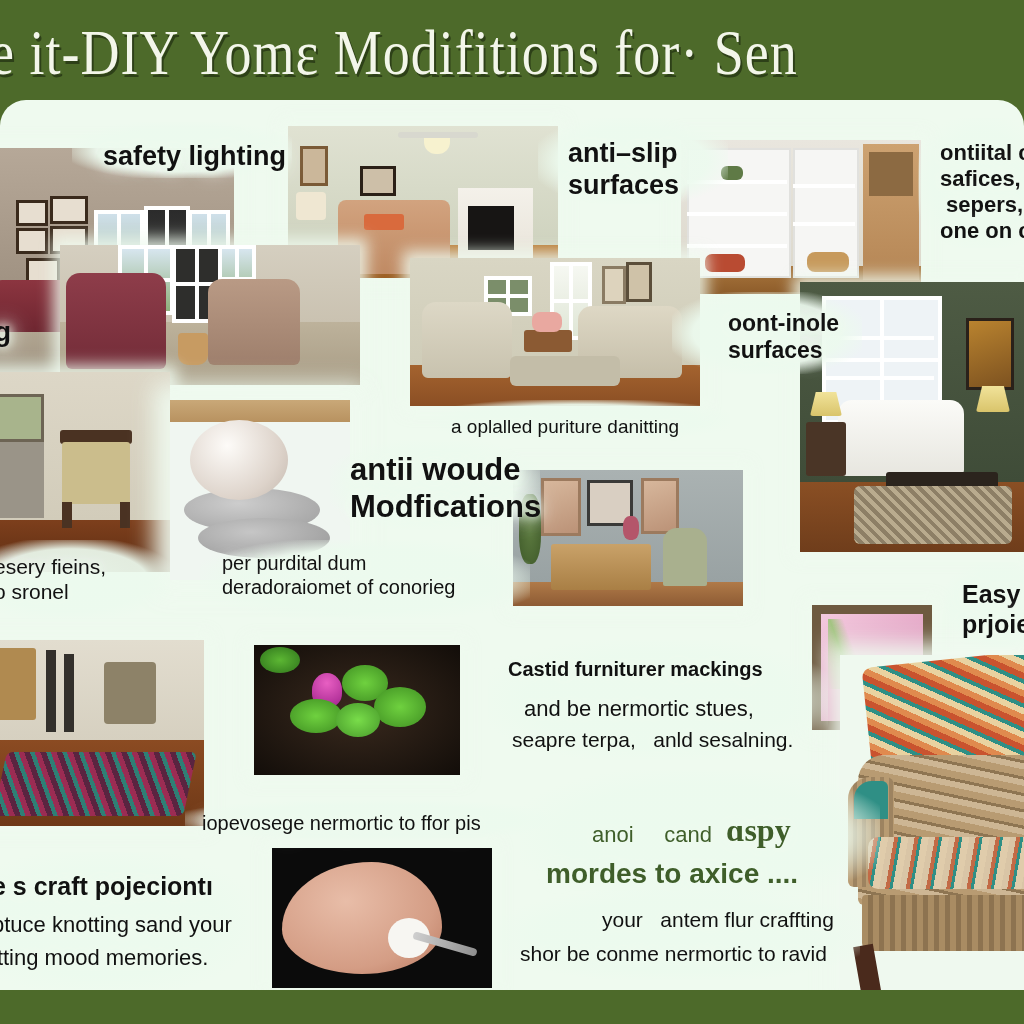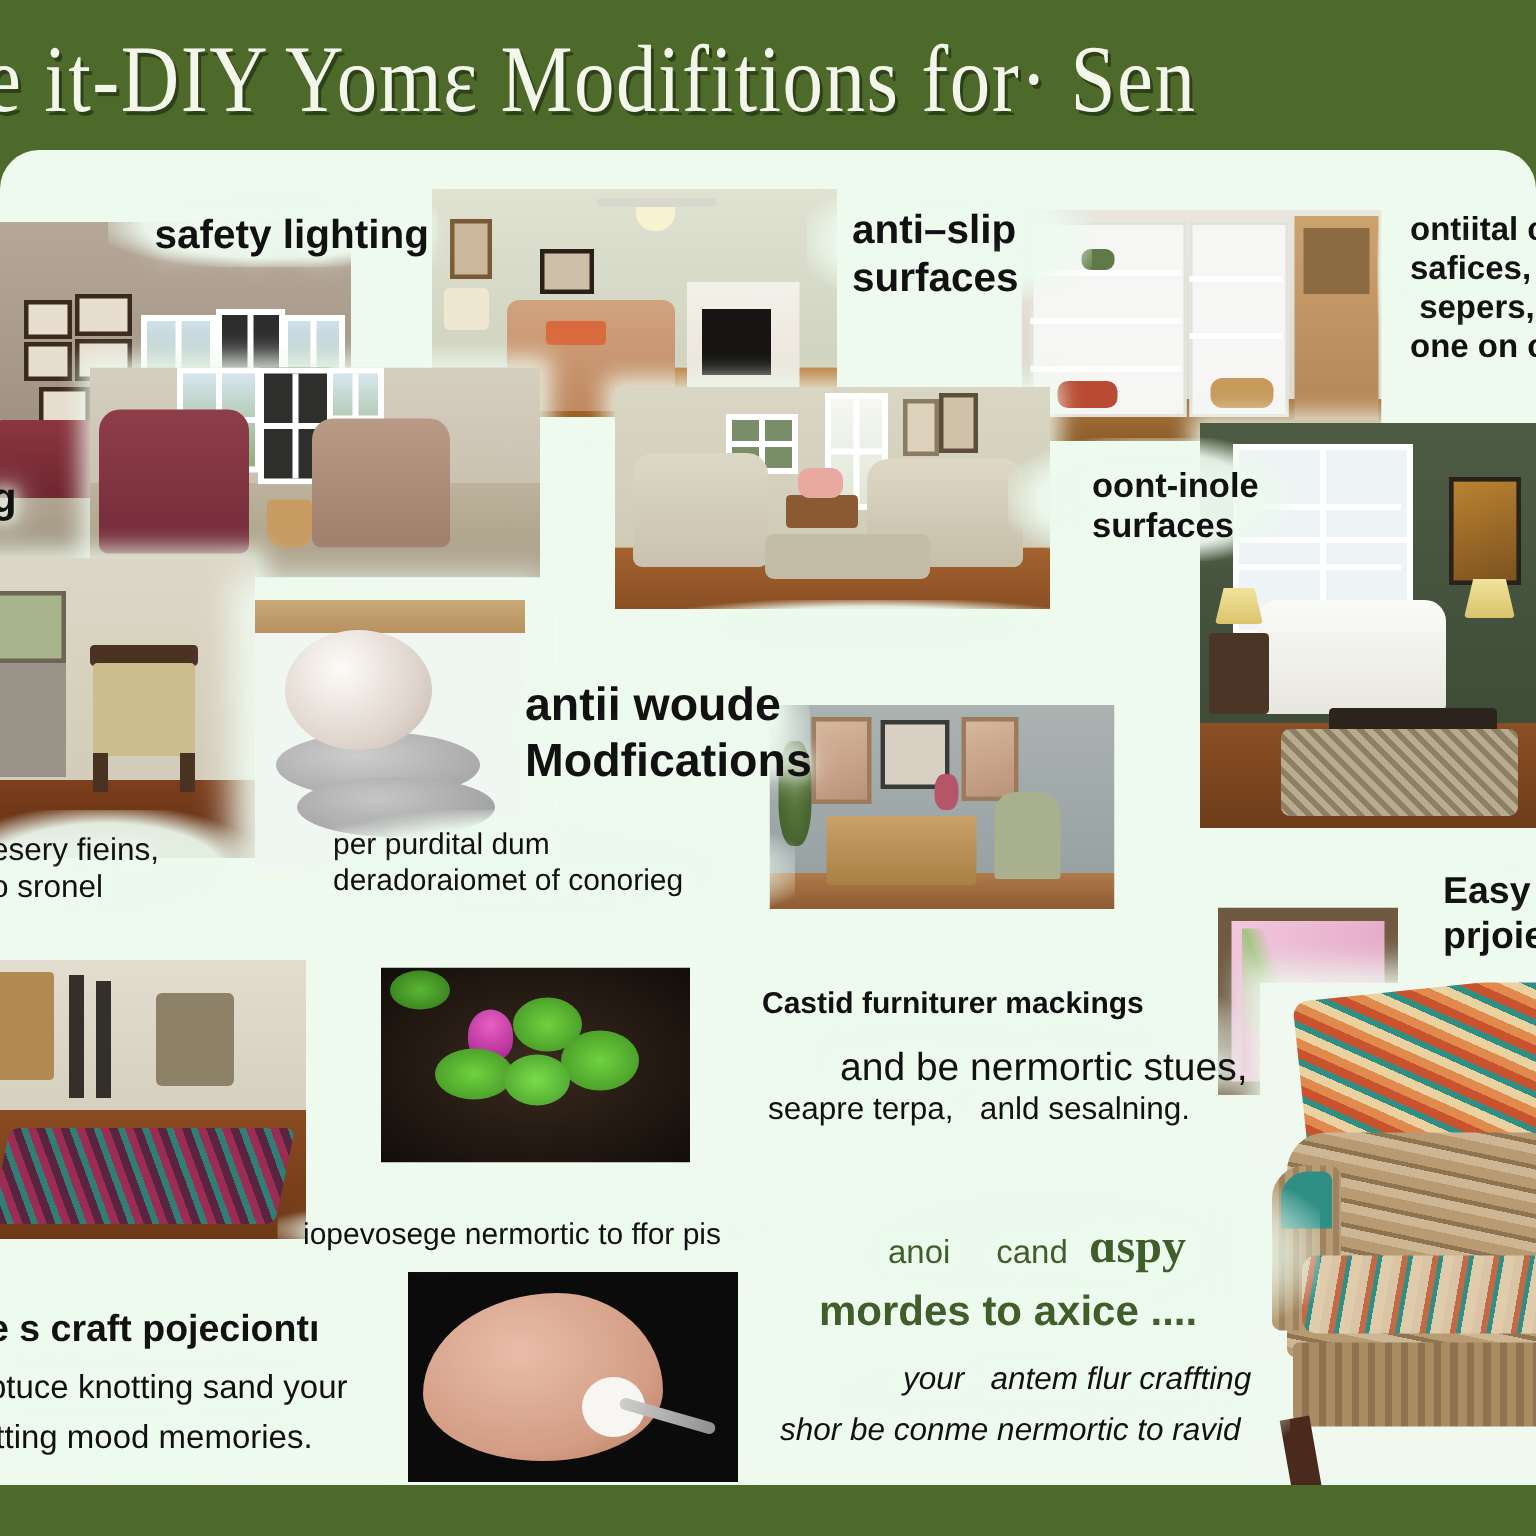--- a/index.html
+++ b/index.html
@@ -58,21 +58,21 @@
   
   .cap{
     position:absolute;
     color:#111;
     white-space:pre;
     line-height:1.18;
     text-shadow:0 0 9px #effaef,0 0 16px #effaef,0 0 24px #effaef;
   }
   .cap.bold{font-weight:bold;}
   .cap.green{color:#3f5e2a;}
-  .cap.italic{font-style:italic;}
+  .cap.italic{}
   .glow{
     position:absolute;
     background:radial-gradient(ellipse at center,rgba(236,250,238,.97) 0%,rgba(236,250,238,.93) 55%,rgba(236,250,238,0) 78%);
     pointer-events:none;
   }
 
   
   .room{position:absolute;inset:0;}
   .rm-wall{position:absolute;left:0;top:0;right:0;bottom:38%;}
   .rm-floor{position:absolute;left:0;right:0;bottom:0;top:62%;}
@@ -307,40 +307,41 @@
     <div class="cap bold" style="left:940px;top:40px;font-size:22px;">ontiital co
 safices, a
  sepers, to
 one on cra</div>
 
     <div class="glow" style="left:672px;top:192px;width:190px;height:82px;"></div>
     <div class="cap bold" style="left:692px;top:210px;font-size:23px;margin-left:36px;">oont-inole
 surfaces</div>
 
     <div class="glow" style="left:430px;top:300px;width:300px;height:40px;"></div>
+    <div class="cap" style="left:451px;top:316px;font-size:19px;">a oplalled puriture danitting</div>
 
     <div class="glow" style="left:330px;top:340px;width:210px;height:90px;"></div>
     <div class="cap bold" style="left:350px;top:352px;font-size:31px;">antii woude
 Modfications</div>
 
     <div class="glow" style="left:200px;top:440px;width:330px;height:80px;"></div>
     <div class="cap" style="left:222px;top:452px;font-size:20px;">per purdital dum
 deradoraiomet of conorieg</div>
 
     <div class="glow" style="left:-30px;top:440px;width:200px;height:80px;"></div>
     <div class="cap" style="left:-6px;top:455px;font-size:21px;">esery fieins,
 o sronel</div>
 
     <div class="glow" style="left:944px;top:462px;width:110px;height:86px;"></div>
     <div class="cap bold" style="left:962px;top:480px;font-size:25px;">Easy c
 prjoiec</div>
 
     <div class="glow" style="left:488px;top:540px;width:340px;height:120px;"></div>
     <div class="cap bold" style="left:508px;top:558px;font-size:20px;">Castid furniturer mackings</div>
-    <div class="cap" style="left:560px;top:596px;font-size:26px;">and be nermortic stues,</div>
+    <div class="cap" style="left:524px;top:596px;font-size:22px;">and be nermortic stues,</div>
     <div class="cap" style="left:512px;top:628px;font-size:21px;">seapre terpa,   anld sesalning.</div>
 
     <div class="glow" style="left:520px;top:670px;width:360px;height:130px;"></div>
     <div class="cap green" style="left:592px;top:722px;font-size:22px;">anoi     cand</div>
     <div class="cap green bold" style="left:726px;top:712px;font-size:32px;font-family:'Liberation Serif',serif;">ɑspy</div>
     <div class="cap green bold" style="left:546px;top:757px;font-size:28px;">mordes to axice ....</div>
 
     <div class="glow" style="left:185px;top:700px;width:370px;height:40px;"></div>
     <div class="cap" style="left:202px;top:712px;font-size:20px;">iopevosege nermortic to ffor pis</div>
 

